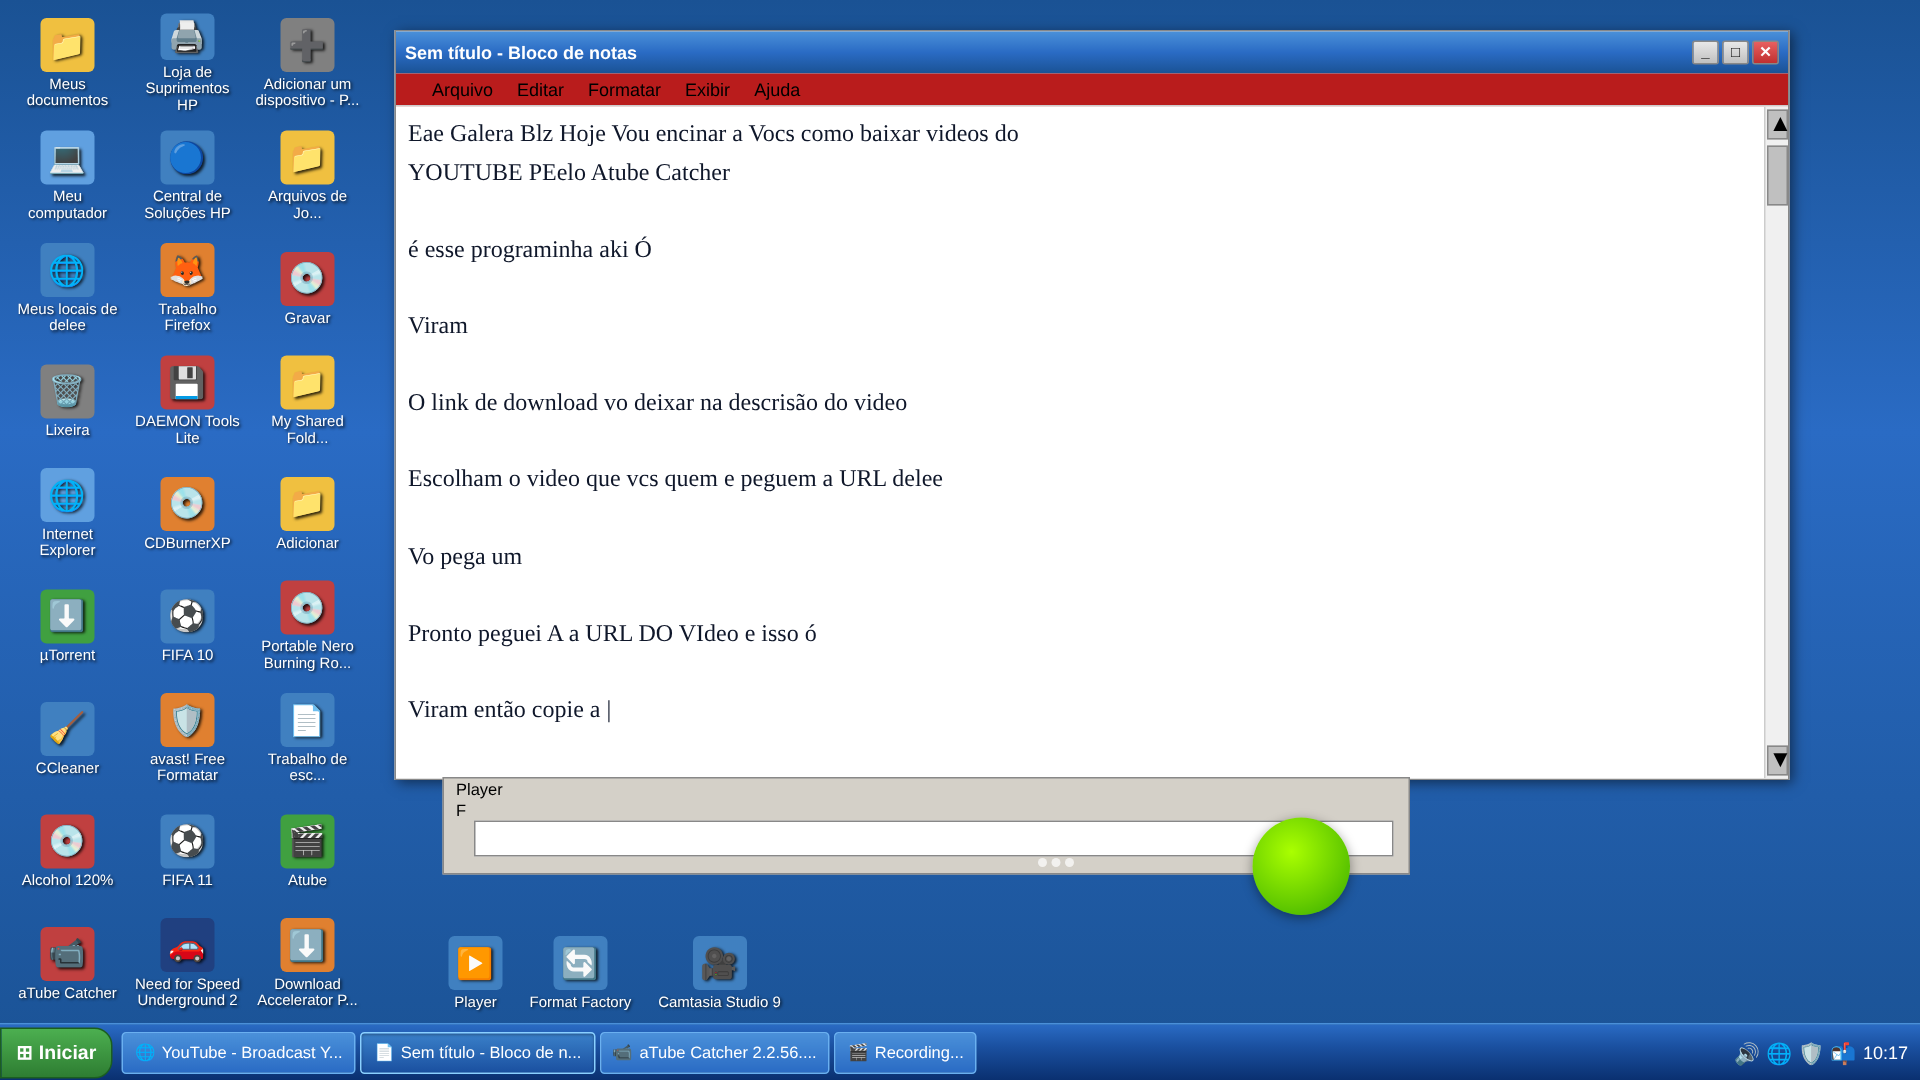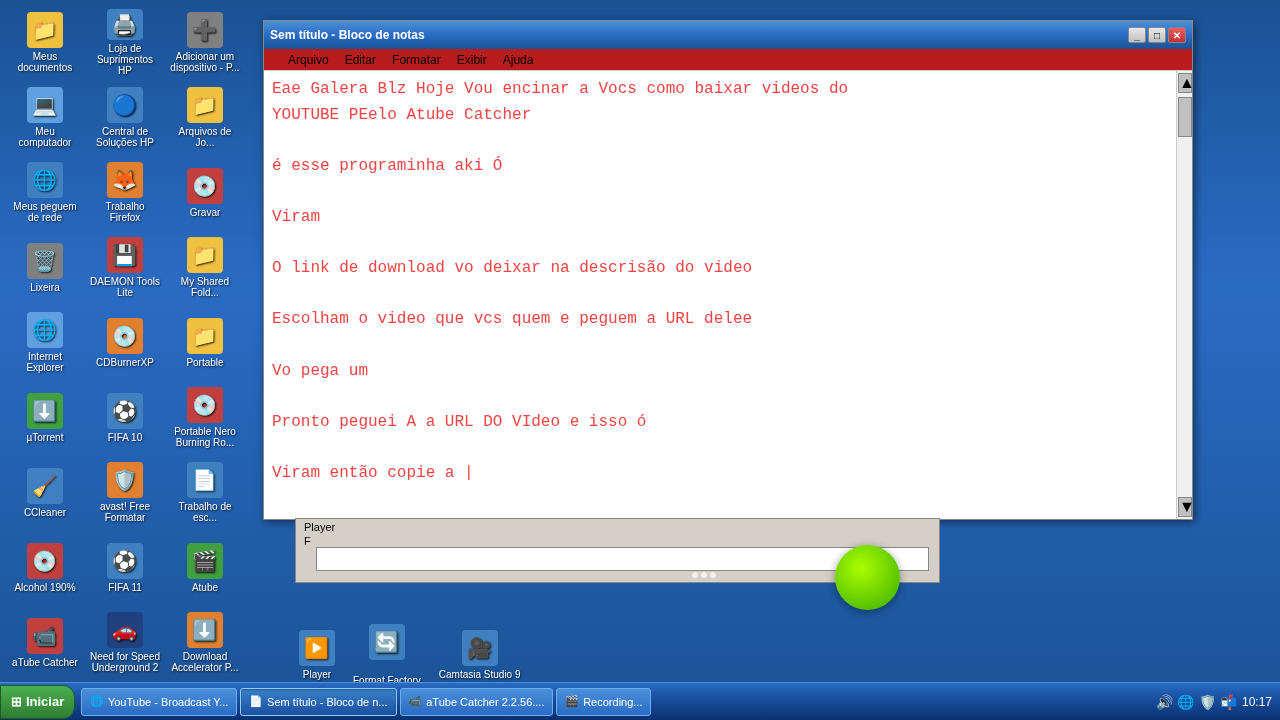--- a/index.html
+++ b/index.html
@@ -250,24 +250,24 @@
     .ic-yellow { background: #f0c040; }
     .ic-blue { background: #4080c0; }
     .ic-green { background: #40a040; }
     .ic-red { background: #c04040; }
     .ic-orange { background: #e08030; }
     .ic-gray { background: #808080; }
     .ic-darkblue { background: #204080; }
     .ic-lightblue { background: #60a0e0; }
 
     .notepad-text-content {
-      font-family: Liberation Mono, monospace;
+      font-family: Liberation Serif, serif;
       font-size: 16px;
       line-height: 1.6;
-      color: #ef4444;
+      color: #0f172a;
       white-space: pre-wrap;
       padding: 6px 8px;
     }
 
     .cursor-line::after {
       content: '|';
       animation: blink 1s step-end infinite;
     }
 
     @keyframes blink {
@@ -302,21 +302,21 @@
       <div class="icon-img ic-blue">🔵</div>
       <span>Central de Soluções HP</span>
     </div>
     <div class="desktop-icon">
       <div class="icon-img ic-yellow">📁</div>
       <span>Arquivos de Jo...</span>
     </div>
 
     <div class="desktop-icon">
       <div class="icon-img ic-blue">🌐</div>
-      <span>Meus peguem de rede</span>
+      <span>Meus locais de delee</span>
     </div>
     <div class="desktop-icon">
       <div class="icon-img ic-orange">🦊</div>
       <span>Trabalho Firefox</span>
     </div>
     <div class="desktop-icon">
       <div class="icon-img ic-red">💿</div>
       <span>Gravar</span>
     </div>
 
@@ -336,21 +336,21 @@
     <div class="desktop-icon">
       <div class="icon-img ic-lightblue">🌐</div>
       <span>Internet Explorer</span>
     </div>
     <div class="desktop-icon">
       <div class="icon-img ic-orange">💿</div>
       <span>CDBurnerXP</span>
     </div>
     <div class="desktop-icon">
       <div class="icon-img ic-yellow">📁</div>
-      <span>Portable</span>
+      <span>Adicionar</span>
     </div>
 
     <div class="desktop-icon">
       <div class="icon-img ic-green">⬇️</div>
       <span>µTorrent</span>
     </div>
     <div class="desktop-icon">
       <div class="icon-img ic-blue">⚽</div>
       <span>FIFA 10</span>
     </div>
@@ -367,21 +367,21 @@
       <div class="icon-img ic-orange">🛡️</div>
       <span>avast! Free Formatar</span>
     </div>
     <div class="desktop-icon">
       <div class="icon-img ic-blue">📄</div>
       <span>Trabalho de esc...</span>
     </div>
 
     <div class="desktop-icon">
       <div class="icon-img ic-red">💿</div>
-      <span>Alcohol 190%</span>
+      <span>Alcohol 120%</span>
     </div>
     <div class="desktop-icon">
       <div class="icon-img ic-blue">⚽</div>
       <span>FIFA 11</span>
     </div>
     <div class="desktop-icon">
       <div class="icon-img ic-green">🎬</div>
       <span>Atube</span>
     </div>
 
@@ -399,21 +399,21 @@
     </div>
   </div>
 
   <div style="position:absolute; top:620px; left:295px; display:flex; gap:10px;">
     <div class="desktop-icon" style="color:white;">
       <div class="icon-img ic-blue">▶️</div>
       <span style="font-size:10px;">Player</span>
     </div>
     <div class="desktop-icon" style="color:white;">
       <div class="icon-img ic-blue">🔄</div>
-      <span style="font-size:10px;margin-top:12px;">Format Factory</span>
+      <span style="font-size:10px;">Format Factory</span>
     </div>
     <div class="desktop-icon" style="color:white;">
       <div class="icon-img ic-blue">🎥</div>
       <span style="font-size:10px;">Camtasia Studio 9</span>
     </div>
   </div>
 
   <div class="notepad-window">
 
     <div class="notepad-titlebar">

